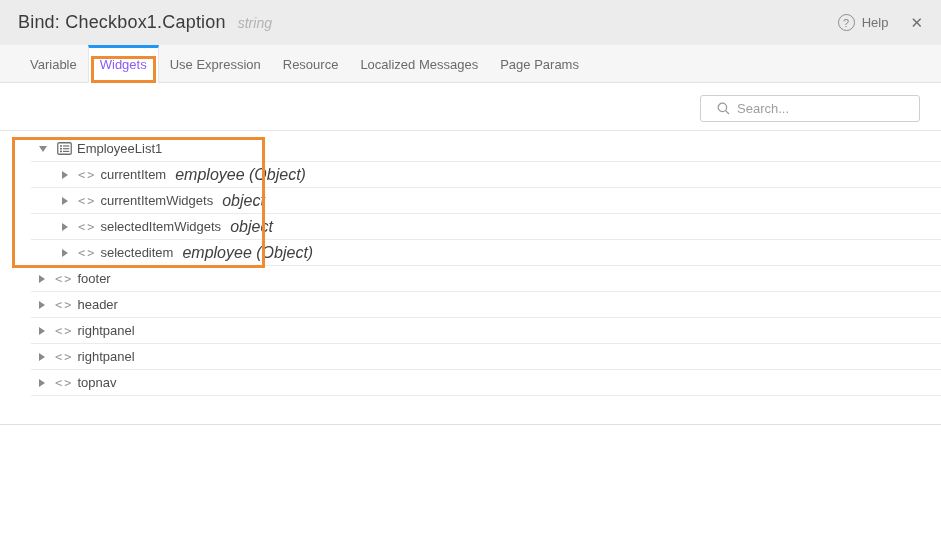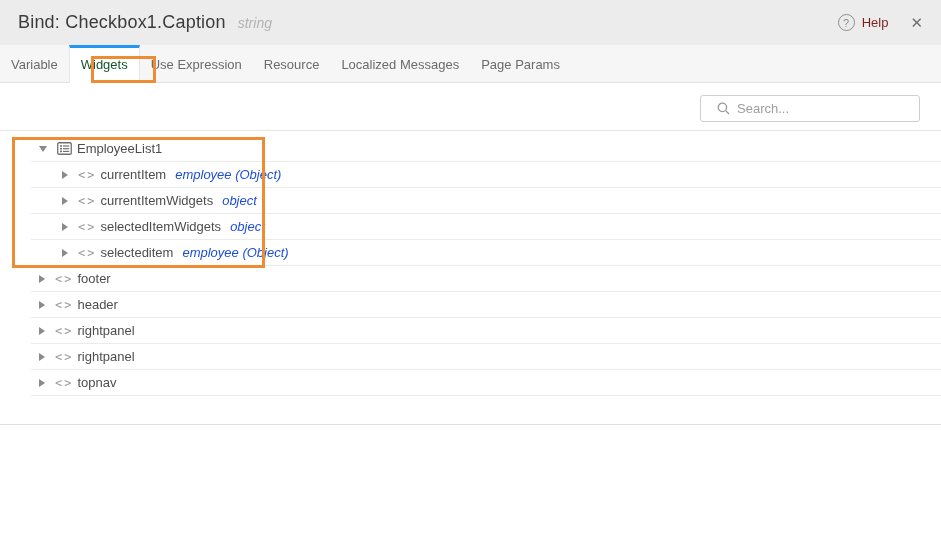--- a/index.html
+++ b/index.html
@@ -9,30 +9,30 @@
 
   
   .titlebar { position:absolute; left:0; top:0; width:941px; height:45px;
     background:#ececec; display:flex; align-items:center; padding:0 18px; }
   .title { font-size:18px; color:#3c3c3c; letter-spacing:.2px; }
   .title-type { font-size:14px; font-style:italic; color:#b3b3b3; margin-left:12px; }
   .titlebar-right { margin-left:auto; display:flex; align-items:center; gap:14px; }
   .help-wrap { display:flex; align-items:center; gap:7px; cursor:pointer; }
   .help-circle { width:17px; height:17px; border:1px solid #8d8d8d; border-radius:50%;
     color:#8d8d8d; font-size:11px; display:flex; align-items:center; justify-content:center; }
-  .help-label { font-size:13px; color:#7f1d1d; }
+  .help-label { font-size:13px; color:#737373; }
   .close-x { font-size:15px; color:#707070; cursor:pointer; margin-left:8px; line-height:1; }
 
   
   .tabbar { position:absolute; left:0; top:45px; width:941px; height:38px;
-    background:#f6f6f6; border-bottom:1px solid #e2e2e2; display:flex; }
+    background:#f6f6f6; border-bottom:1px solid #e2e2e2; display:flex; padding-left:19px; }
   .tab { height:38px; display:flex; align-items:flex-end; justify-content:center;
     padding:0 11px 11px 11px; font-size:13px; color:#6b6b6b; cursor:pointer; position:relative; }
   .tab.active { background:#fff; border-top:3px solid #2196f3; border-left:1px solid #e6e6e6;
-    border-right:1px solid #e6e6e6; color:#14532d;text-align:center; }
+    border-right:1px solid #e6e6e6; color:#8b5cf6;text-align:center; }
 
   
   .searchrow { position:absolute; left:0; top:83px; width:941px; height:48px;
     border-bottom:1px solid #e6e6e6; background:#fff; }
   .searchbox { position:absolute; right:21px; top:12px; width:220px; height:27px;
     border:1px solid #cfcfcf; border-radius:3px; background:#fff;
     display:flex; align-items:center; padding:0 16px; }
   .searchbox svg { flex:0 0 auto; margin-right:7px; }
   .searchbox input { border:none; outline:none; width:100%; font-size:13px;
     color:#555; font-family:"Liberation Sans", sans-serif; background:transparent; }
@@ -46,21 +46,21 @@
   .tree-row.lvl1 { padding-left:31px; }
   .caret { width:14px; display:flex; align-items:center; justify-content:flex-start; flex:0 0 14px; }
   .caret-right { width:0; height:0; border-left:6px solid #8a8a8a;
     border-top:4px solid transparent; border-bottom:4px solid transparent; }
   .caret-down { width:0; height:0; border-top:6px solid #8a8a8a;
     border-left:4px solid transparent; border-right:4px solid transparent; }
   .node-icon { flex:0 0 auto; margin:0 5px 0 4px; display:flex; align-items:center; }
   .code-glyph { font-size:12px; color:#9a9a9a; letter-spacing:2px; margin:0 4px 0 2px;
     font-family:"DejaVu Sans Mono", monospace; }
   .node-label { font-size:13px; color:#4d4d4d; }
-  .node-type { font-size:13px; font-style:italic; color:#1d4ed8; margin-left:9px; }
+  .node-type { font-size:16px; font-style:italic; color:#404040; margin-left:9px; }
 
   
   .orange-box { position:absolute; border:3px solid #ee8c33; background:transparent; pointer-events:none; }
   .orange-tab { left:91px; top:56px; width:65px; height:27px; }
   .orange-tree { left:12px; top:137px; width:253px; height:131px; }
 
   
   .divider-mid { position:absolute; left:0; top:424px; width:941px; height:1px; background:#e0e0e0; }
   .footerbar { position:absolute; left:0; top:493px; width:941px; height:64px;
     border-top:1px solid #e0e0e0; background:#fff;

